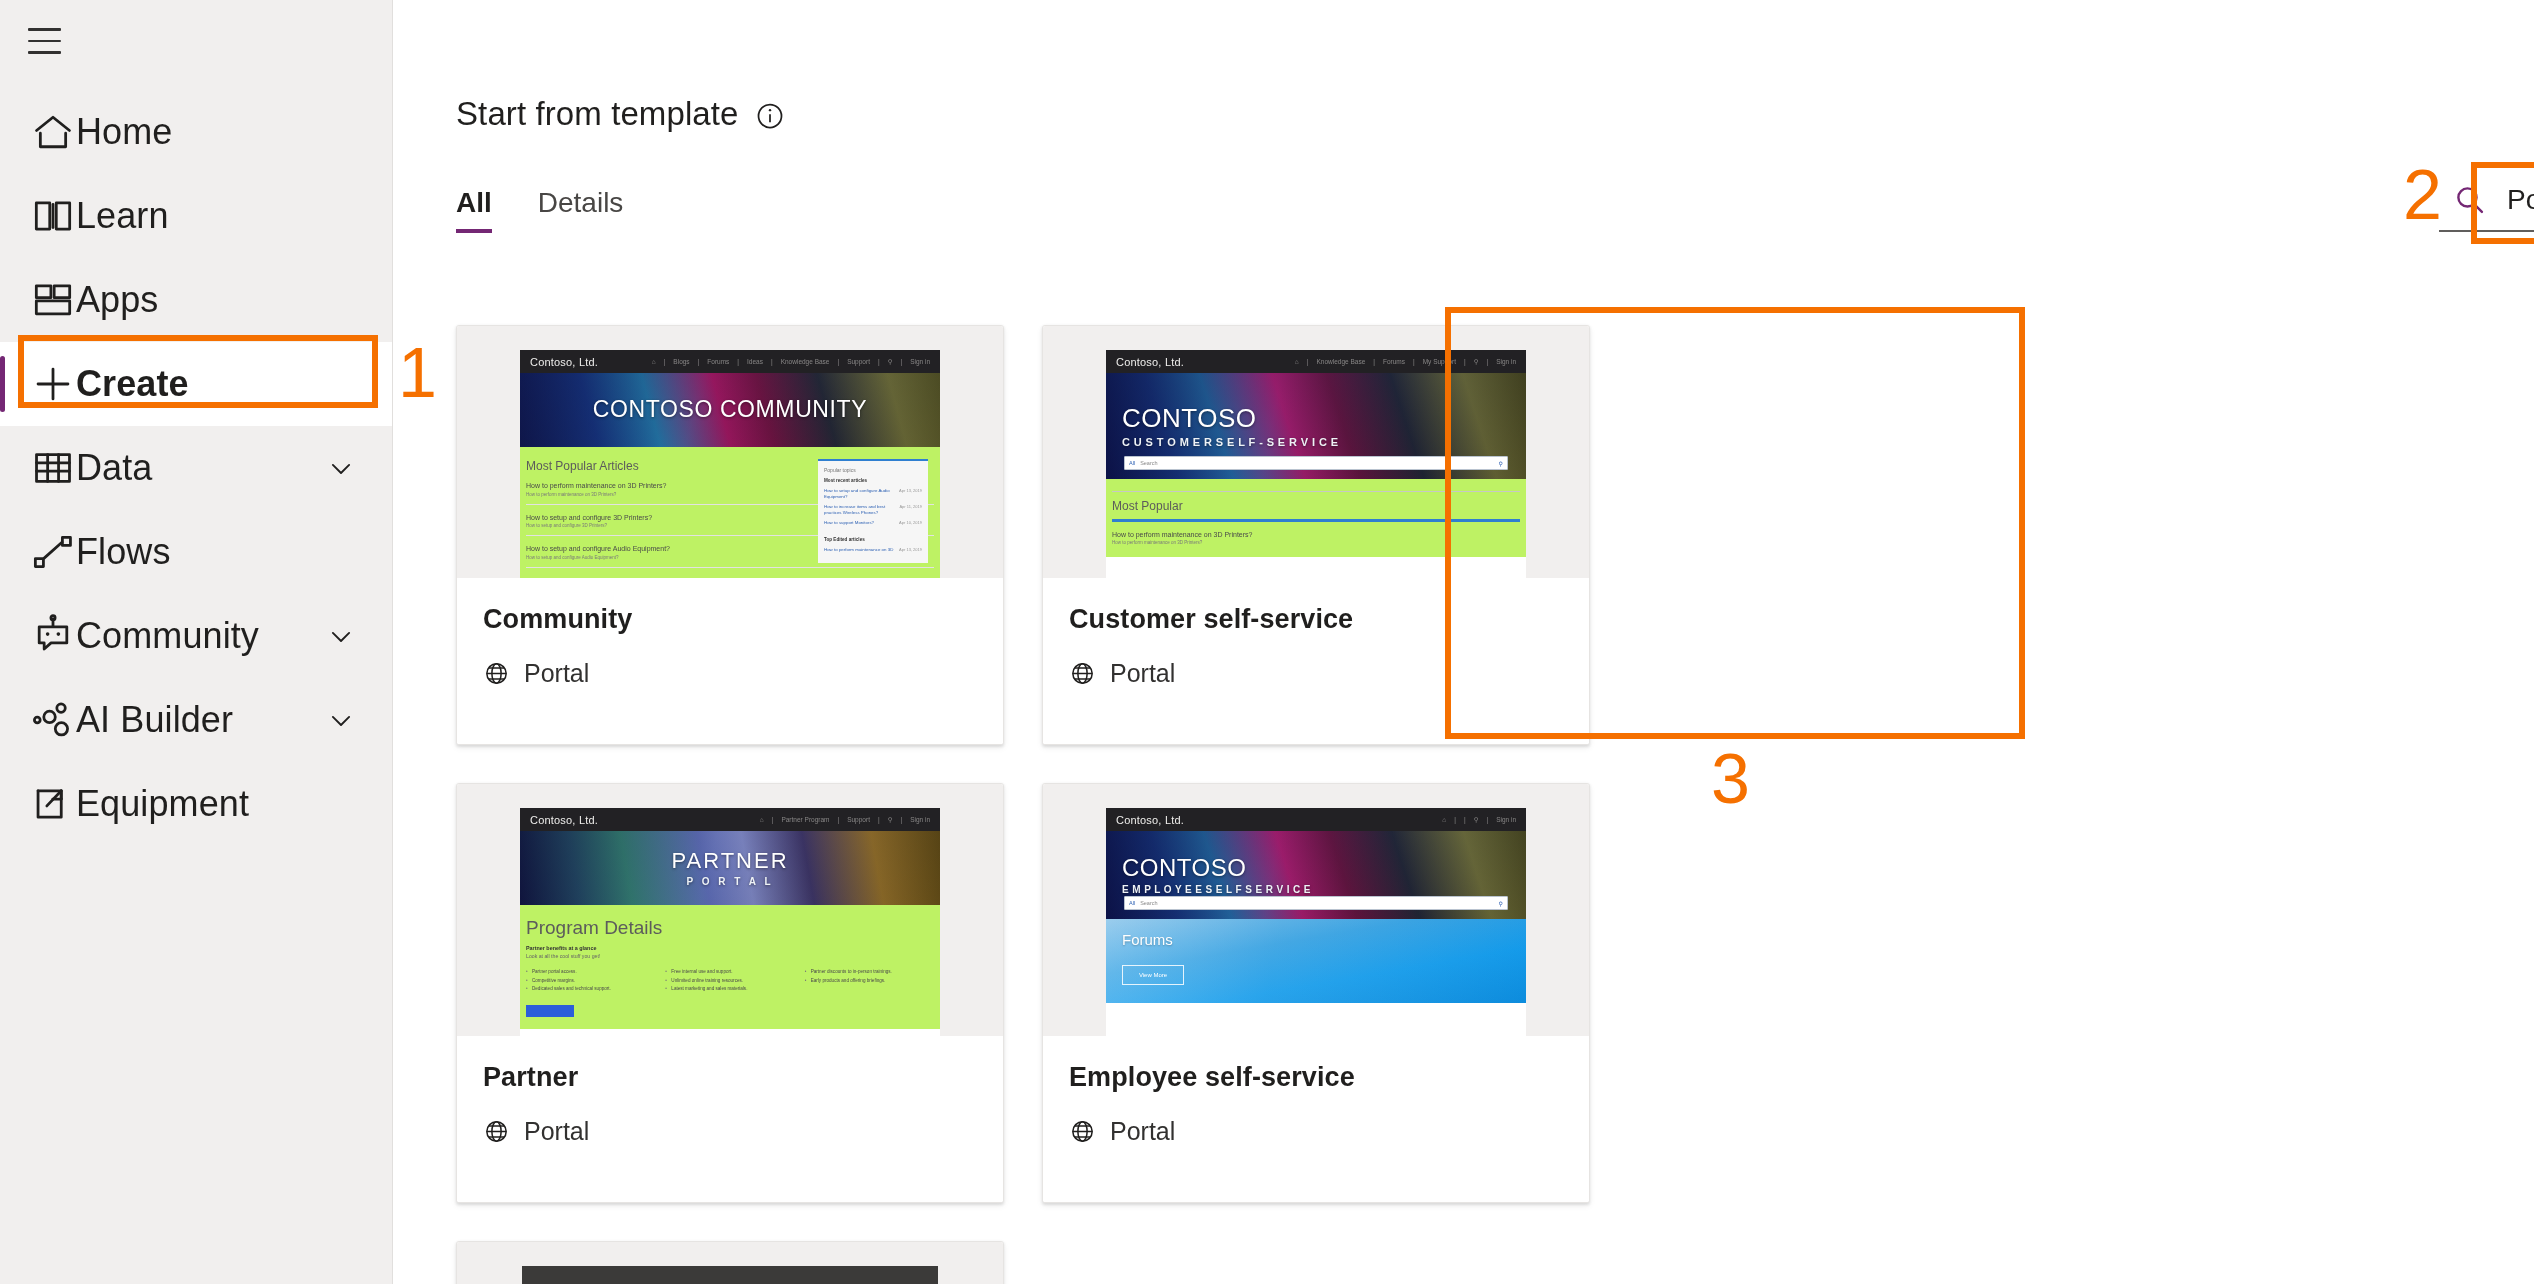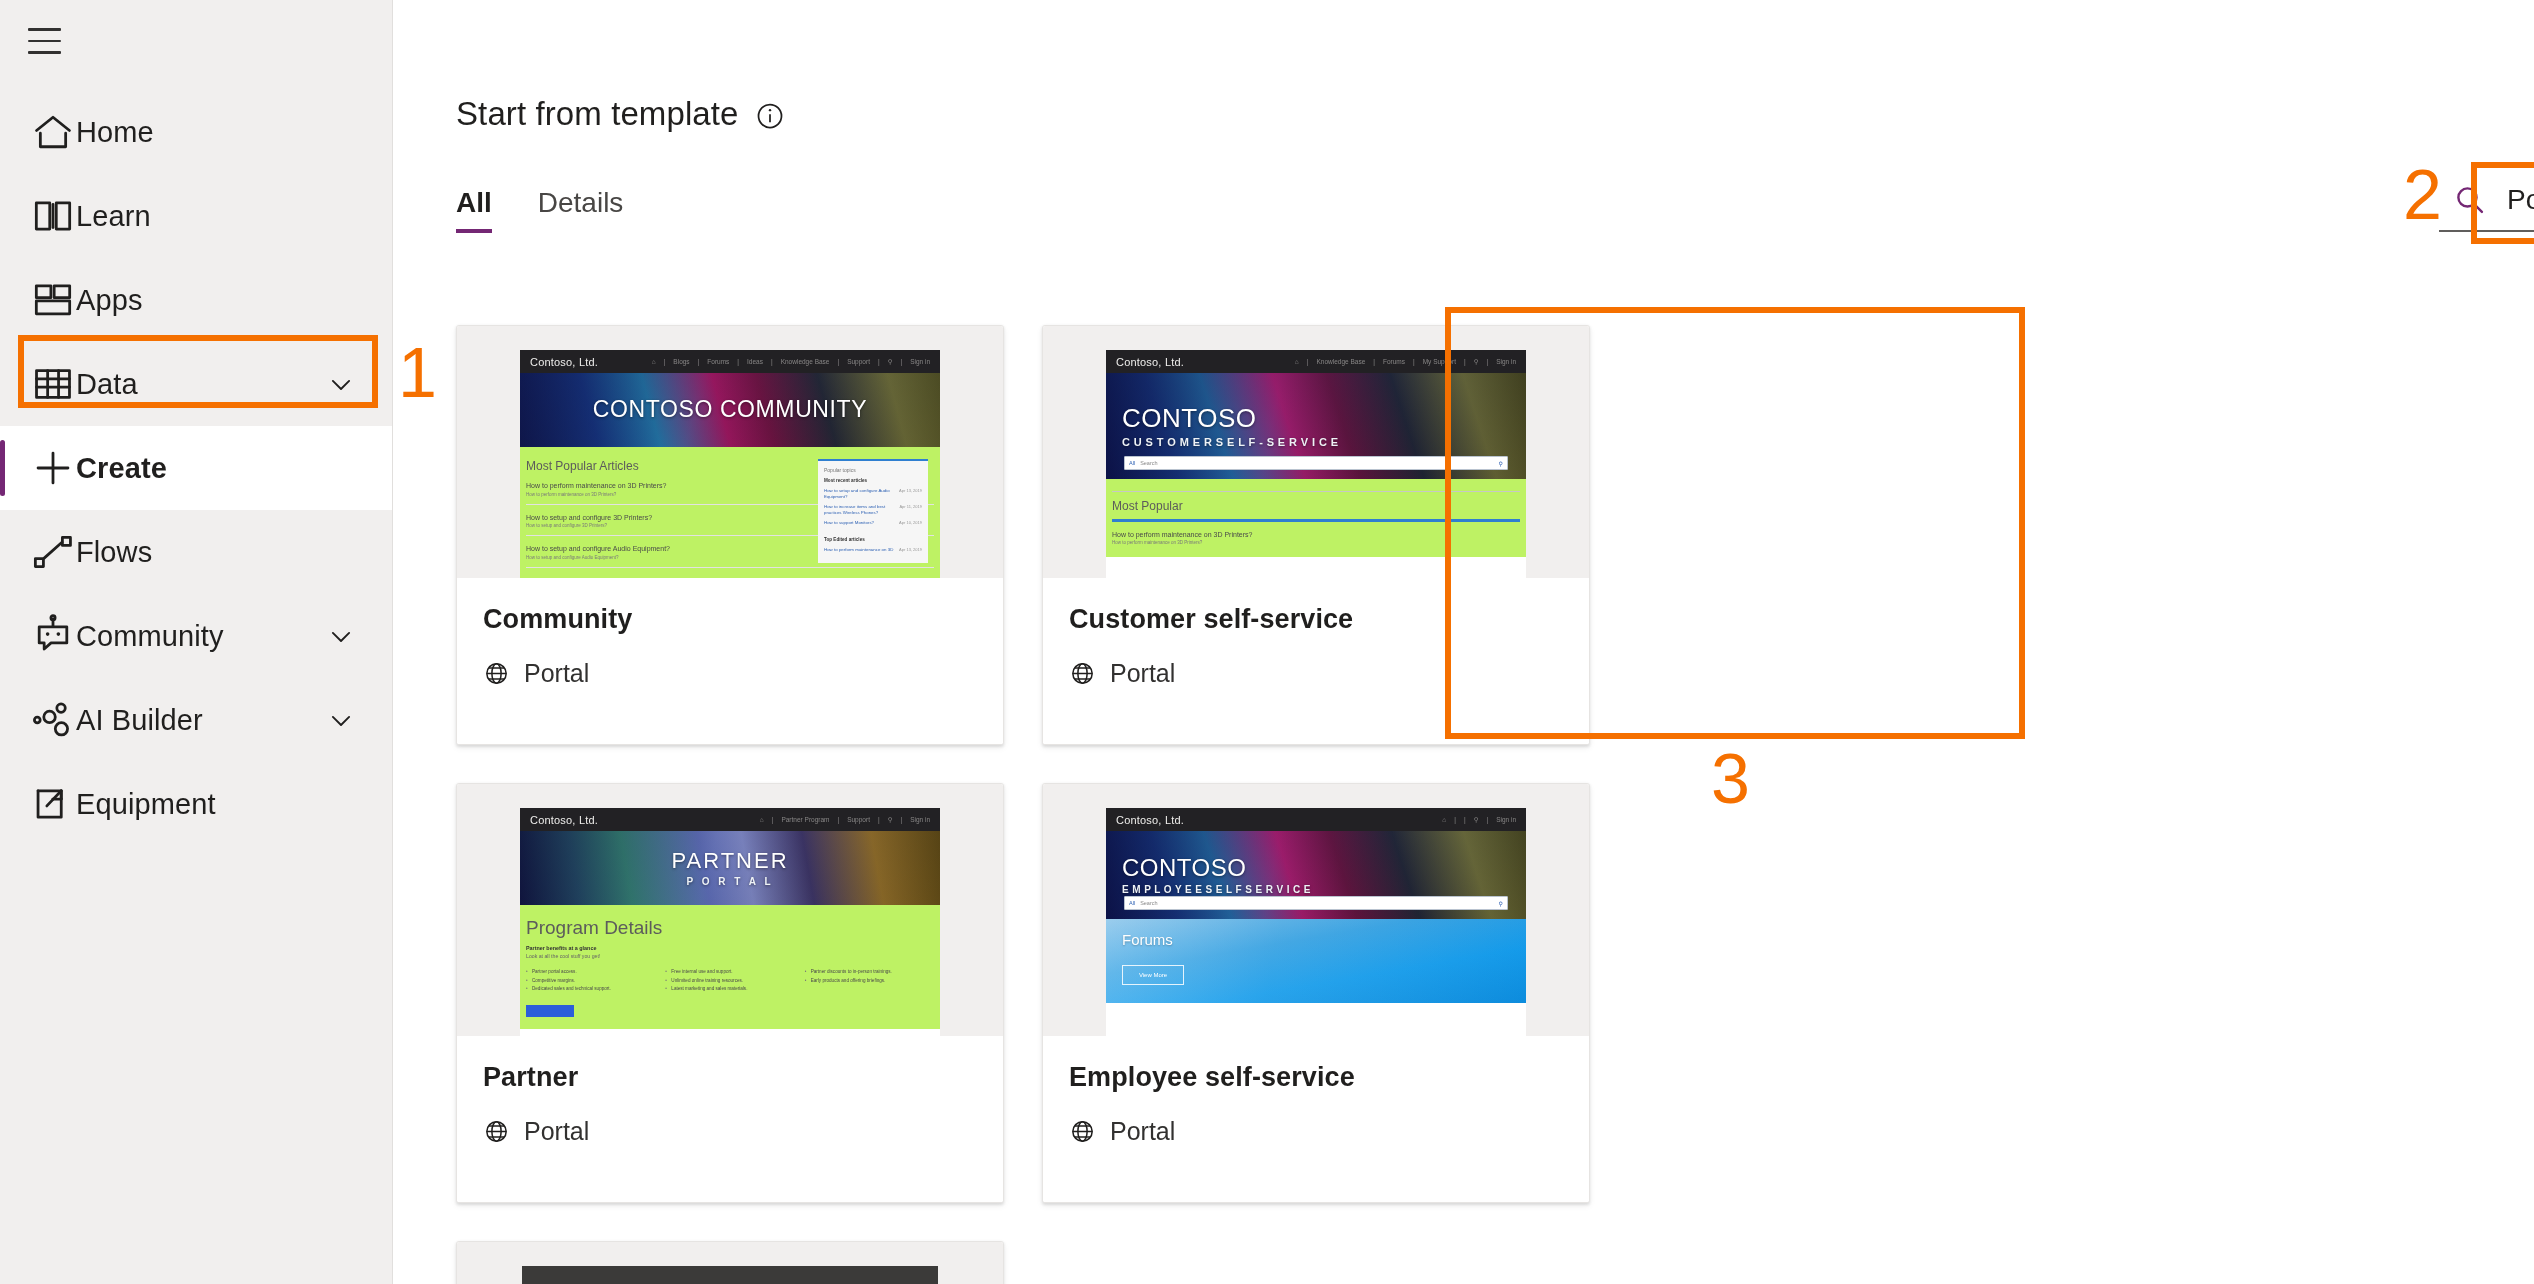--- a/index.html
+++ b/index.html
@@ -37,21 +37,21 @@
     cursor: pointer;
     color: #201f1e;
   }
   .navitem .nicon {
     width: 46px; height: 40px;
     display: flex; align-items: center; justify-content: flex-start;
     flex: 0 0 46px;
     color: #201f1e;
   }
   .navitem .nlabel {
-    font-size: 29px;
+    font-size: 36px;
     letter-spacing: 0.1px;
     color: #201f1e;
     white-space: nowrap;
   }
   .navitem.selected { background: #ffffff; }
   .navitem.selected .nlabel { font-weight: bold; }
   .navitem.selected::before {
     content: ""; position: absolute; left: 0; top: 14px; bottom: 14px;
     width: 5px; background: #742774; border-radius: 3px;
   }
@@ -326,45 +326,45 @@
         <div class="navitem">
           <span class="nicon">
             <svg viewBox="0 0 24 24" fill="none" stroke="currentColor" stroke-width="1.45" stroke-linecap="round" stroke-linejoin="round">
               <rect x="3.3" y="4.6" width="7.6" height="6.2"></rect>
               <rect x="12.6" y="4.6" width="8.1" height="6.2"></rect>
               <rect x="3.3" y="12.4" width="17.4" height="6.8"></rect>
             </svg>
           </span>
           <span class="nlabel">Apps</span>
         </div>
+        <div class="navitem selected">
+          <span class="nicon">
+            <svg viewBox="0 0 24 24" fill="none" stroke="currentColor" stroke-width="1.45" stroke-linecap="round" stroke-linejoin="round">
+              <line x1="12" y1="4.2" x2="12" y2="19.8"></line>
+              <line x1="4.2" y1="12" x2="19.8" y2="12"></line>
+            </svg>
+          </span>
+          <span class="nlabel">Create</span>
+        </div>
         <div class="navitem">
           <span class="nicon">
             <svg viewBox="0 0 24 24" fill="none" stroke="currentColor" stroke-width="1.45" stroke-linecap="round" stroke-linejoin="round">
               <rect x="3.4" y="5" width="17.2" height="14"></rect>
               <line x1="3.4" y1="9.3" x2="20.6" y2="9.3"></line>
               <line x1="3.4" y1="13.6" x2="20.6" y2="13.6"></line>
               <line x1="9.2" y1="5" x2="9.2" y2="19"></line>
               <line x1="14.9" y1="5" x2="14.9" y2="19"></line>
             </svg>
           </span>
           <span class="nlabel">Data</span>
           <span class="chev">
             <svg viewBox="0 0 24 24" fill="none" stroke="currentColor" stroke-width="1.5" stroke-linecap="round" stroke-linejoin="round">
               <polyline points="5.5,9.5 12,16 18.5,9.5"></polyline>
             </svg>
           </span>
-        </div>
-        <div class="navitem selected">
-          <span class="nicon">
-            <svg viewBox="0 0 24 24" fill="none" stroke="currentColor" stroke-width="1.45" stroke-linecap="round" stroke-linejoin="round">
-              <line x1="12" y1="4.2" x2="12" y2="19.8"></line>
-              <line x1="4.2" y1="12" x2="19.8" y2="12"></line>
-            </svg>
-          </span>
-          <span class="nlabel">Create</span>
         </div>
         <div class="navitem">
           <span class="nicon">
             <svg viewBox="0 0 24 24" fill="none" stroke="currentColor" stroke-width="1.45" stroke-linecap="round" stroke-linejoin="round">
               <rect x="2.8" y="15.4" width="4.2" height="4.2"></rect>
               <rect x="16.9" y="4.4" width="4.2" height="4.2"></rect>
               <path d="M7.4 15.2 16.7 6.9"></path>
             </svg>
           </span>
           <span class="nlabel">Flows</span>

